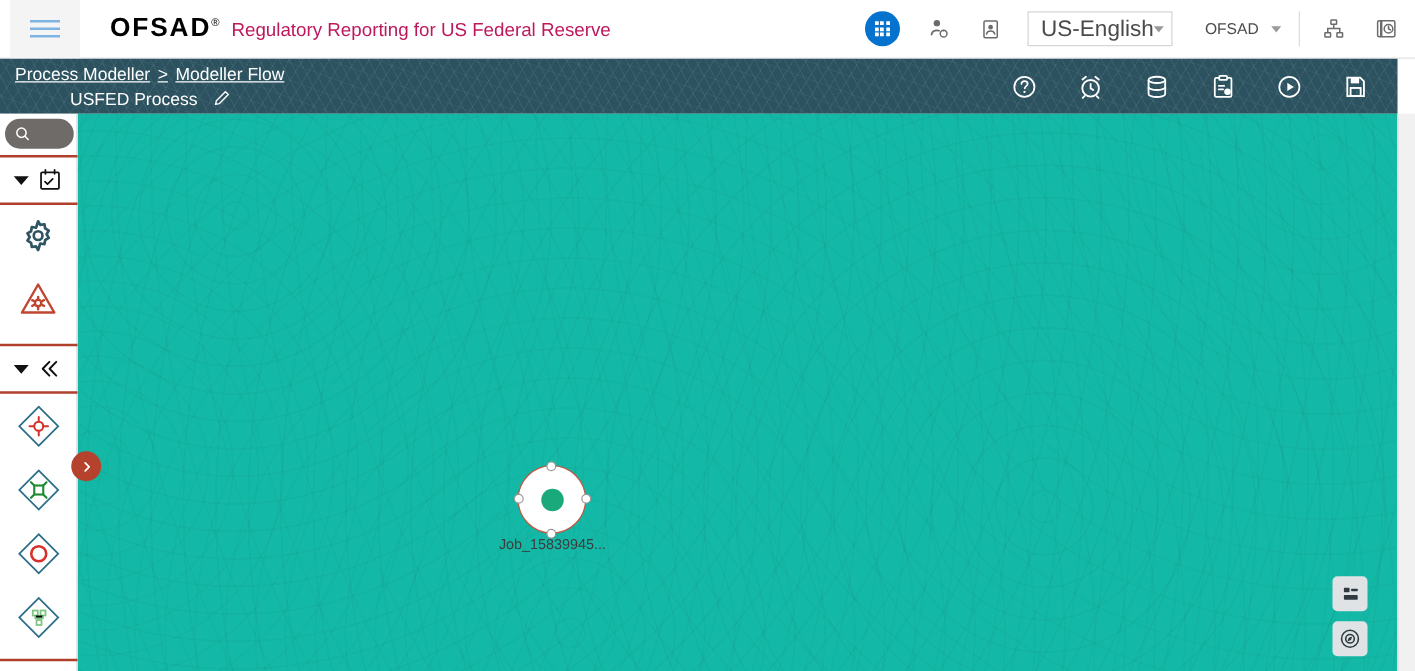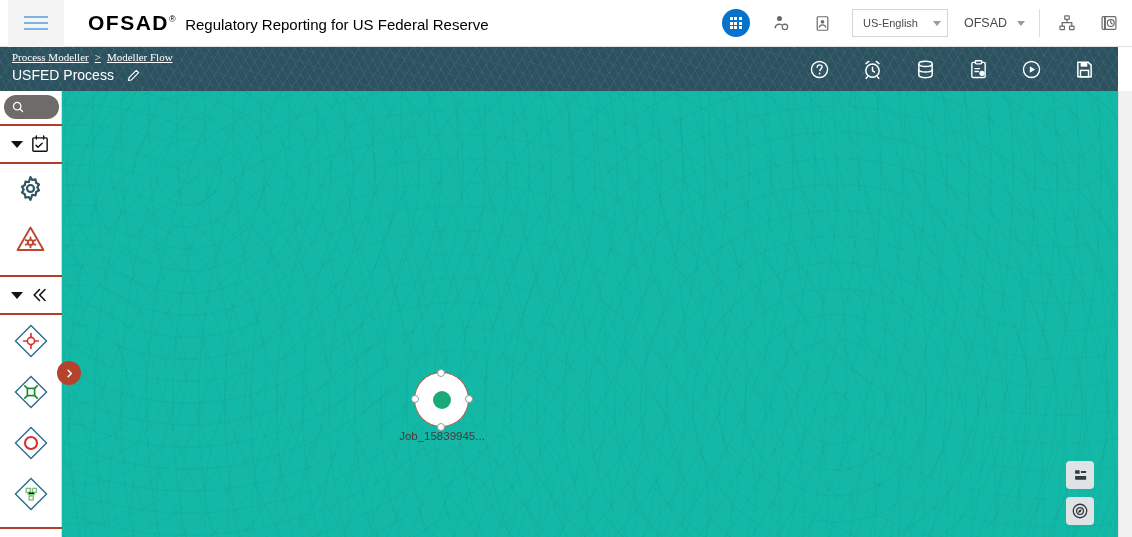--- a/index.html
+++ b/index.html
@@ -23,39 +23,39 @@
     gap: 4px; cursor: pointer; margin-left: 8px;
   }
   .hamburger span { display: block; width: 24px; height: 2px; background: #7eb4e2; }
   .brand { display: flex; align-items: baseline; margin-left: 24px; }
   .oracle-logo {
     font-family: "Liberation Sans", sans-serif;
     font-size: 21px; font-weight: bold; letter-spacing: 1.5px;
     color: #000000; position: relative;
   }
   .oracle-logo .reg { font-size: 9px; vertical-align: super; font-weight: normal; }
-  .app-title { font-size: 15px; color: #000000; margin-left: 8px; }
+  .app-title { font-size: 15px; color: #be185d; margin-left: 8px; }
 
   .topright { margin-left: auto; display: flex; align-items: center; gap: 0; padding-right: 10px; }
   .apps-btn {
     width: 28px; height: 28px; border-radius: 50%; background: #0572ce;
     display: flex; align-items: center; justify-content: center; cursor: pointer;
     margin-right: 18px;
   }
   .grid-ico { display: grid; grid-template-columns: repeat(3, 3px); grid-template-rows: repeat(3, 3px); gap: 1.5px; }
   .grid-ico i { background: #fff; display: block; width: 3px; height: 3px; }
   .ic-btn {
     width: 26px; height: 26px; display: flex; align-items: center; justify-content: center;
     cursor: pointer; color: #6b6b6b; margin-right: 16px;
   }
   .select-box {
     height: 28px; min-width: 96px; border: 1px solid #d6d6d6; background: #fff;
     display: flex; align-items: center; justify-content: space-between;
-    padding: 0 6px 0 10px; font-size: 11px; color: #4a4a4a; cursor: pointer;
-    margin-right: 12px;
+    padding: 0 6px 0 10px; font-size: 18px; color: #4a4a4a; cursor: pointer;
+    margin-right: 22px;
   }
   .select-plain {
     height: 28px; display: flex; align-items: center; gap: 10px;
     font-size: 12.5px; color: #4a4a4a; cursor: pointer; padding: 0 14px 0 4px;
     border-right: 1px solid #dcdcdc; margin-right: 14px;
   }
   .caret { width: 0; height: 0; border-left: 4.5px solid transparent; border-right: 4.5px solid transparent;
            border-top: 5px solid #9a9a9a; }
 
   
@@ -67,24 +67,24 @@
   }
   .subbar::before {
     content: ""; position: absolute; inset: 0;
     background:
       repeating-linear-gradient(62deg, rgba(255,255,255,.055) 0 1px, transparent 1px 7px),
       repeating-linear-gradient(-58deg, rgba(255,255,255,.05) 0 1px, transparent 1px 9px),
       repeating-linear-gradient(20deg, rgba(255,255,255,.035) 0 1px, transparent 1px 13px);
     pointer-events: none;
   }
   .crumbwrap { position: relative; z-index: 2; padding: 4px 0 0 12px; }
-  .crumbs { font-size: 11px; color: #ffffff; display: flex; align-items: flex-start; gap: 6px; font-family: Liberation Serif, serif; }
+  .crumbs { font-size: 14px; color: #ffffff; display: flex; align-items: flex-start; gap: 6px; }
   .crumbs a { color: #ffffff; text-decoration: underline; cursor: pointer; }
   .crumbs .sep { text-decoration: underline; }
-  .flowtitle { display: flex; align-items: center; gap: 12px; margin-top: 4px; }
+  .flowtitle { display: flex; align-items: flex-start; gap: 12px; margin-top: 4px; margin-left: 44px; }
   .flowtitle .t { font-size: 14px; color: #ffffff; }
   .pencil { cursor: pointer; }
 
   .subtools { position: relative; z-index: 2; margin-left: auto; display: flex; align-items: center;
               gap: 29px; height: 44px; padding-right: 22px; }
   .subtools .ic-btn { color: #ffffff; margin: 0; width: 24px; height: 24px; }
 
   
   .sidebar {
     position: absolute; top: 91px; left: 0; width: 62px; height: 446px;

